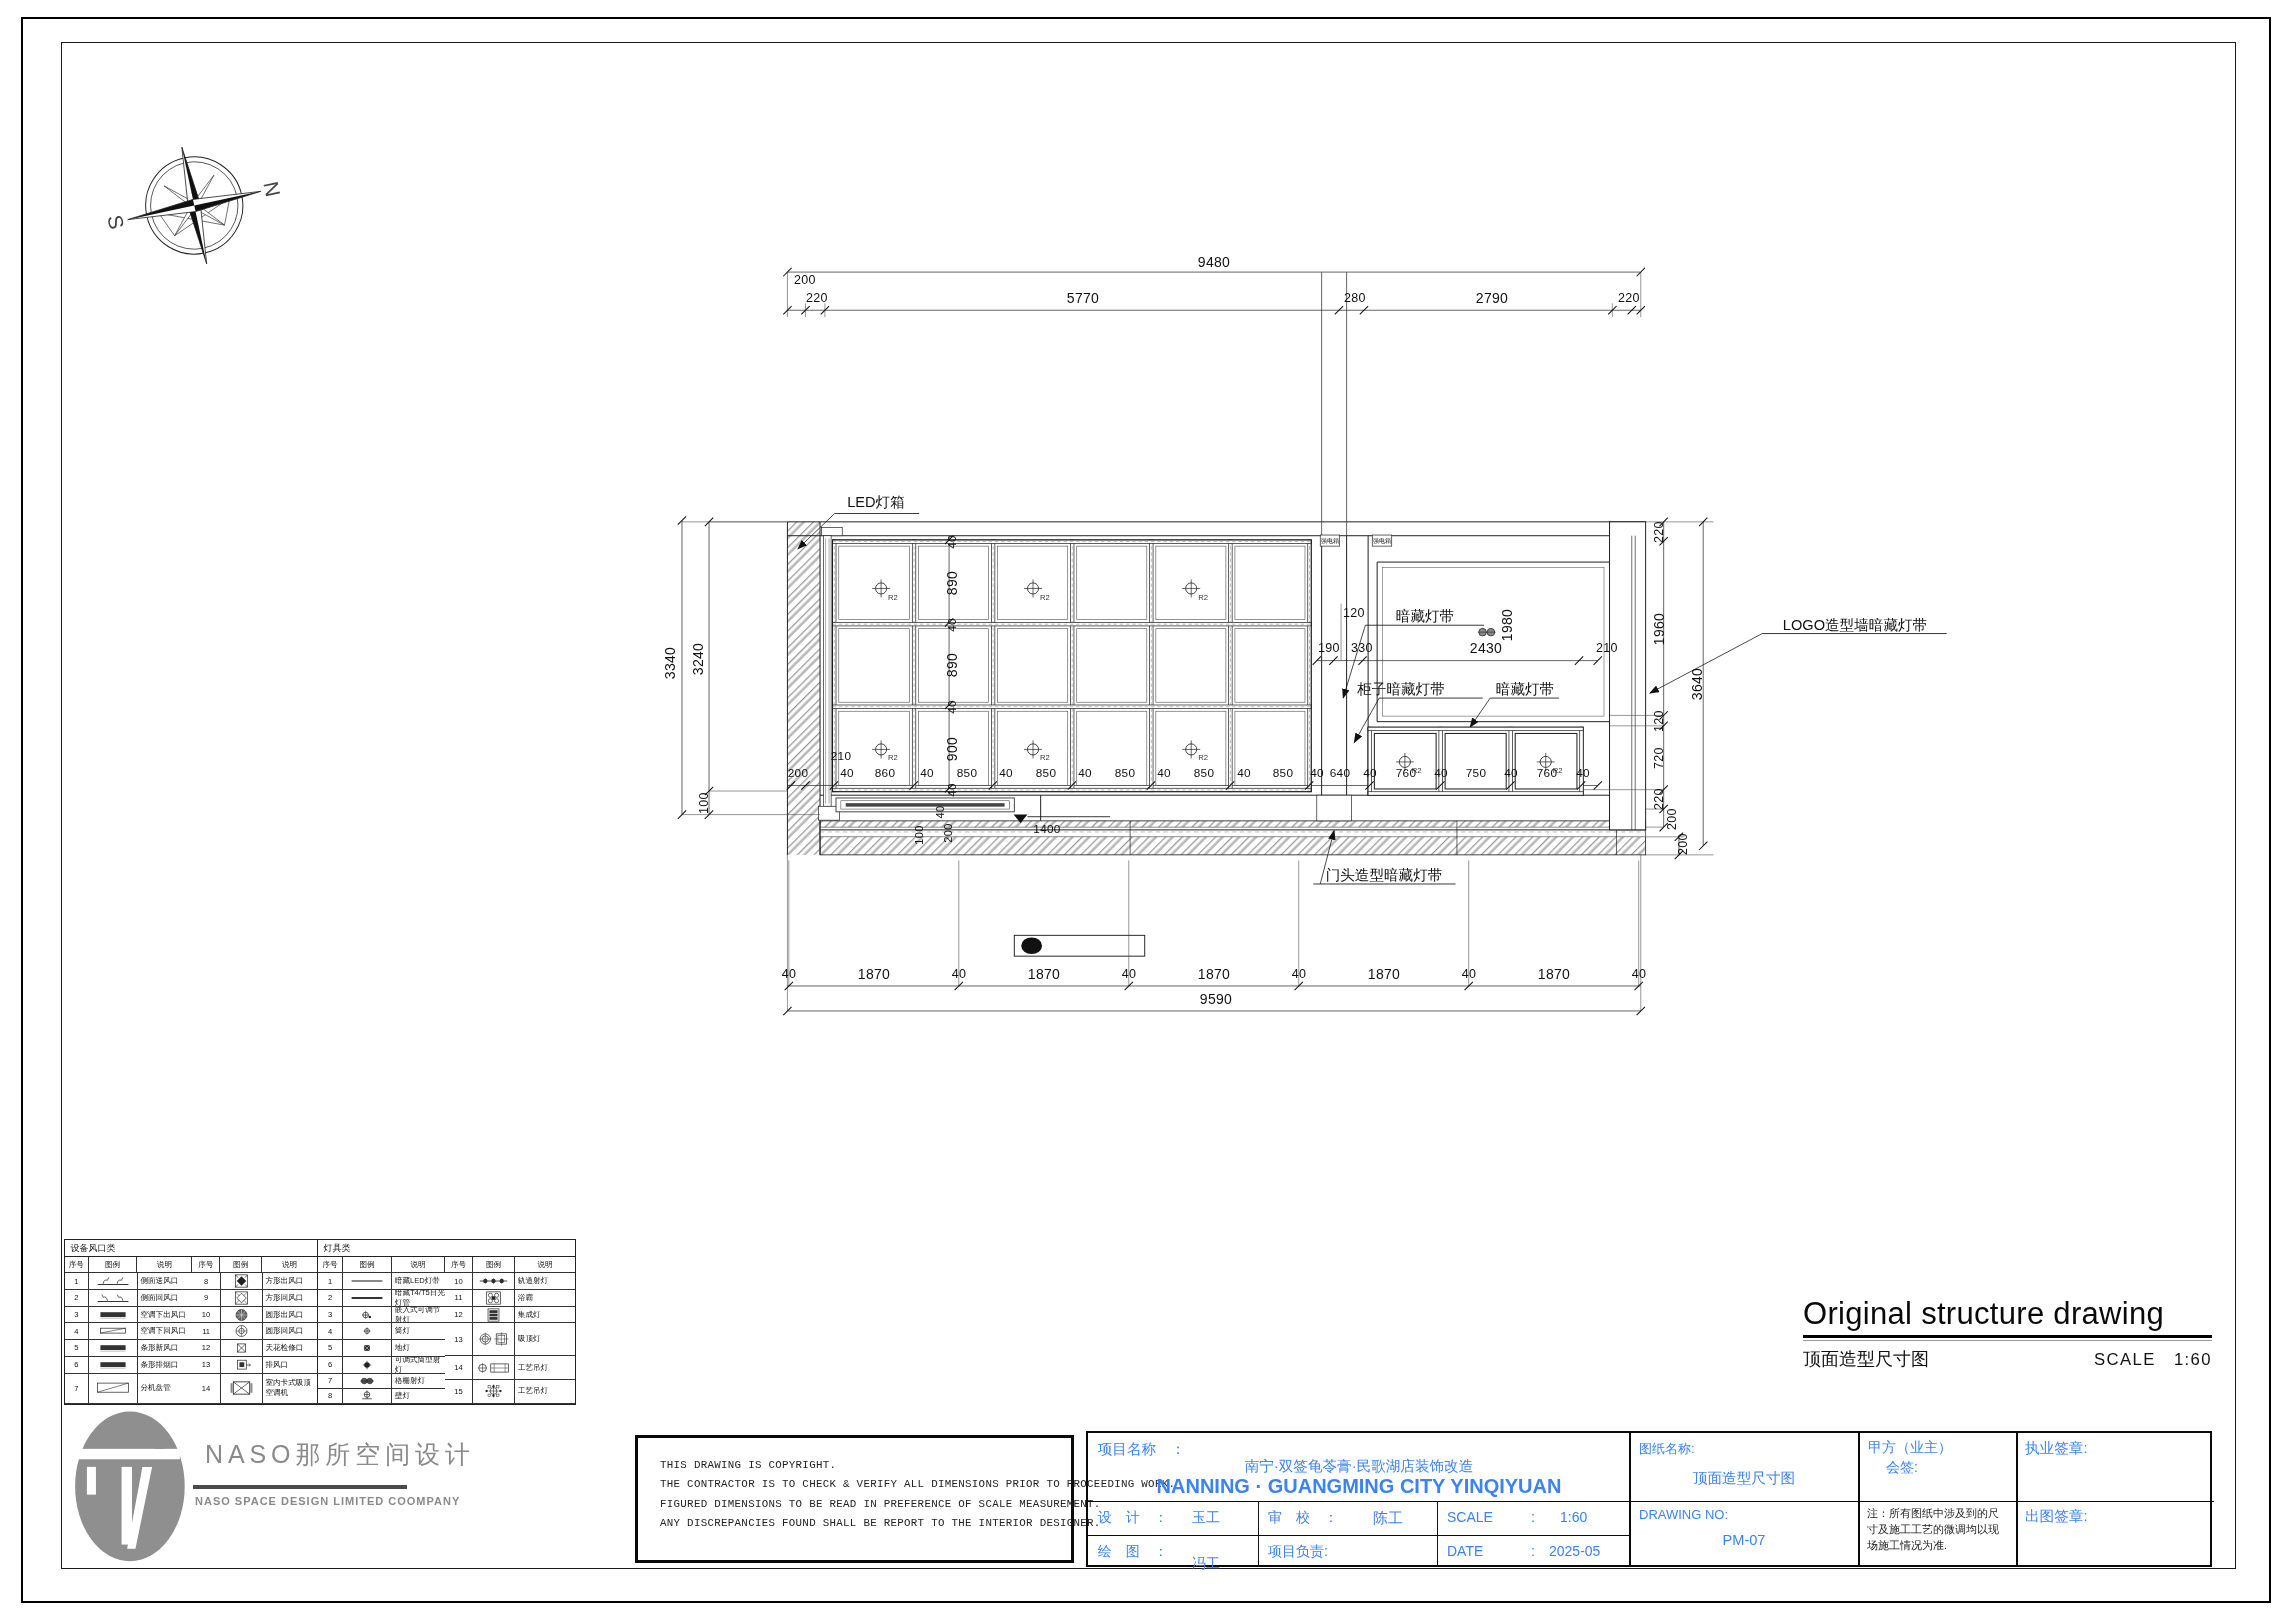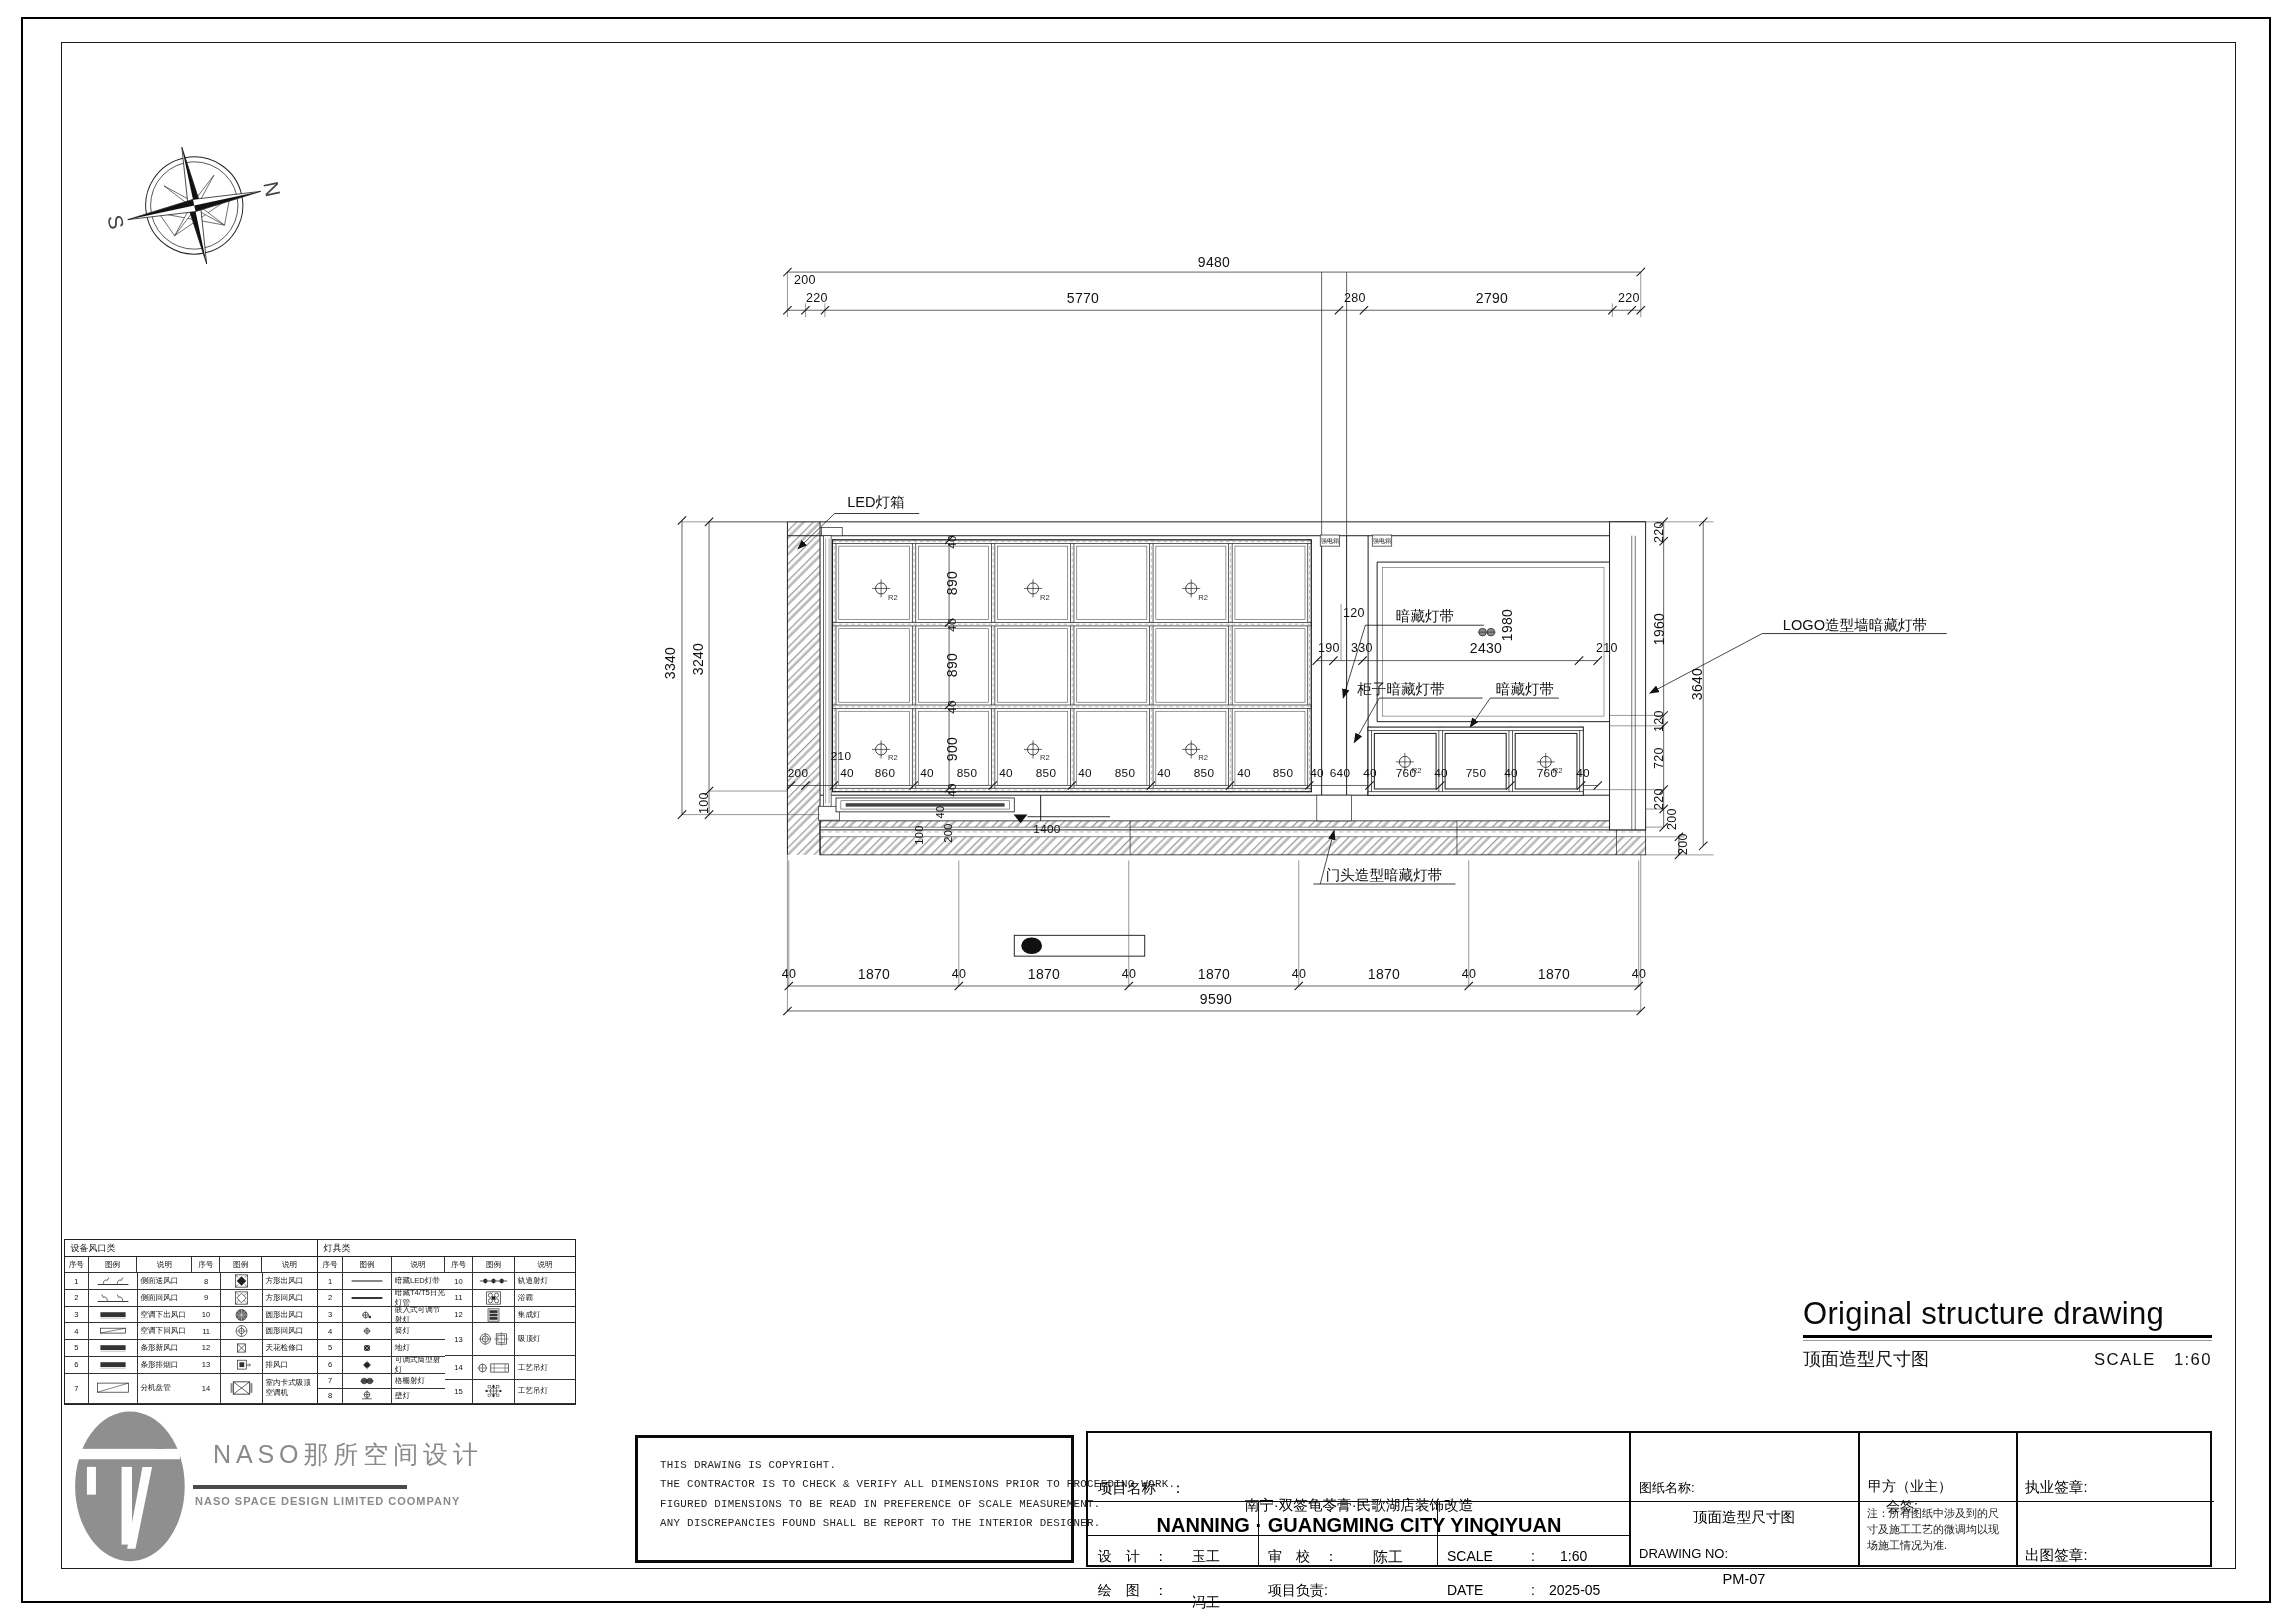--- a/index.html
+++ b/index.html
@@ -28,24 +28,24 @@
   .lrow{display:flex;}
   .lc{box-sizing:border-box;border-right:0.7px solid #333;border-bottom:0.7px solid #333;display:flex;align-items:center;justify-content:center;font-size:7.6px;color:#111;overflow:hidden;}
   .lc.desc{justify-content:flex-start;padding-left:2.8px;}
   .lc:last-child{border-right:none;}
   .lhalves{display:flex;}
   .lhalf{display:flex;flex-direction:column;}
   
   .copyright{position:absolute;left:635px;top:1435px;width:439px;height:128px;border:3.5px solid #0a0a0a;box-sizing:border-box;padding:18px 0 0 22px;}
   .copyright div{font-size:10.8px;color:#222;letter-spacing:0.3px;line-height:19.4px;font-family:"Liberation Mono","Liberation Sans",monospace;white-space:nowrap;}
   .tblock{position:absolute;left:1086px;top:1431px;width:1126px;height:136px;border:2.8px solid #0a0a0a;box-sizing:border-box;}
-  .tb-abs{position:absolute;color:#000000;white-space:nowrap;margin-top:39px;}
+  .tb-abs{position:absolute;color:#3b82f6;white-space:nowrap;}
   .vline{position:absolute;top:0;bottom:0;width:1.7px;background:#0a0a0a;}
   .hline{position:absolute;height:1.2px;background:#0a0a0a;}
-  .logo-cn{position:absolute;left:205px;top:1438px;font-size:25px;color:#8a8a8a;letter-spacing:4.9px;white-space:nowrap;margin-left:8px;}
+  .logo-cn{position:absolute;left:205px;top:1438px;font-size:25px;color:#8a8a8a;letter-spacing:4.9px;white-space:nowrap;}
   .logo-rule{position:absolute;left:193px;top:1485px;width:214px;height:3.5px;background:#4a4a4a;}
   .logo-en{position:absolute;left:195px;top:1495px;font-size:11px;font-weight:bold;color:#8a8a8a;letter-spacing:1px;white-space:nowrap;}
   .note-text{position:absolute;font-size:11px;color:#222;line-height:16px;white-space:normal;}
 </style>
 </head>
 <body>
 
 <div class="sheet">
   <div class="frame-outer"></div>
   <div class="frame-inner"></div>

